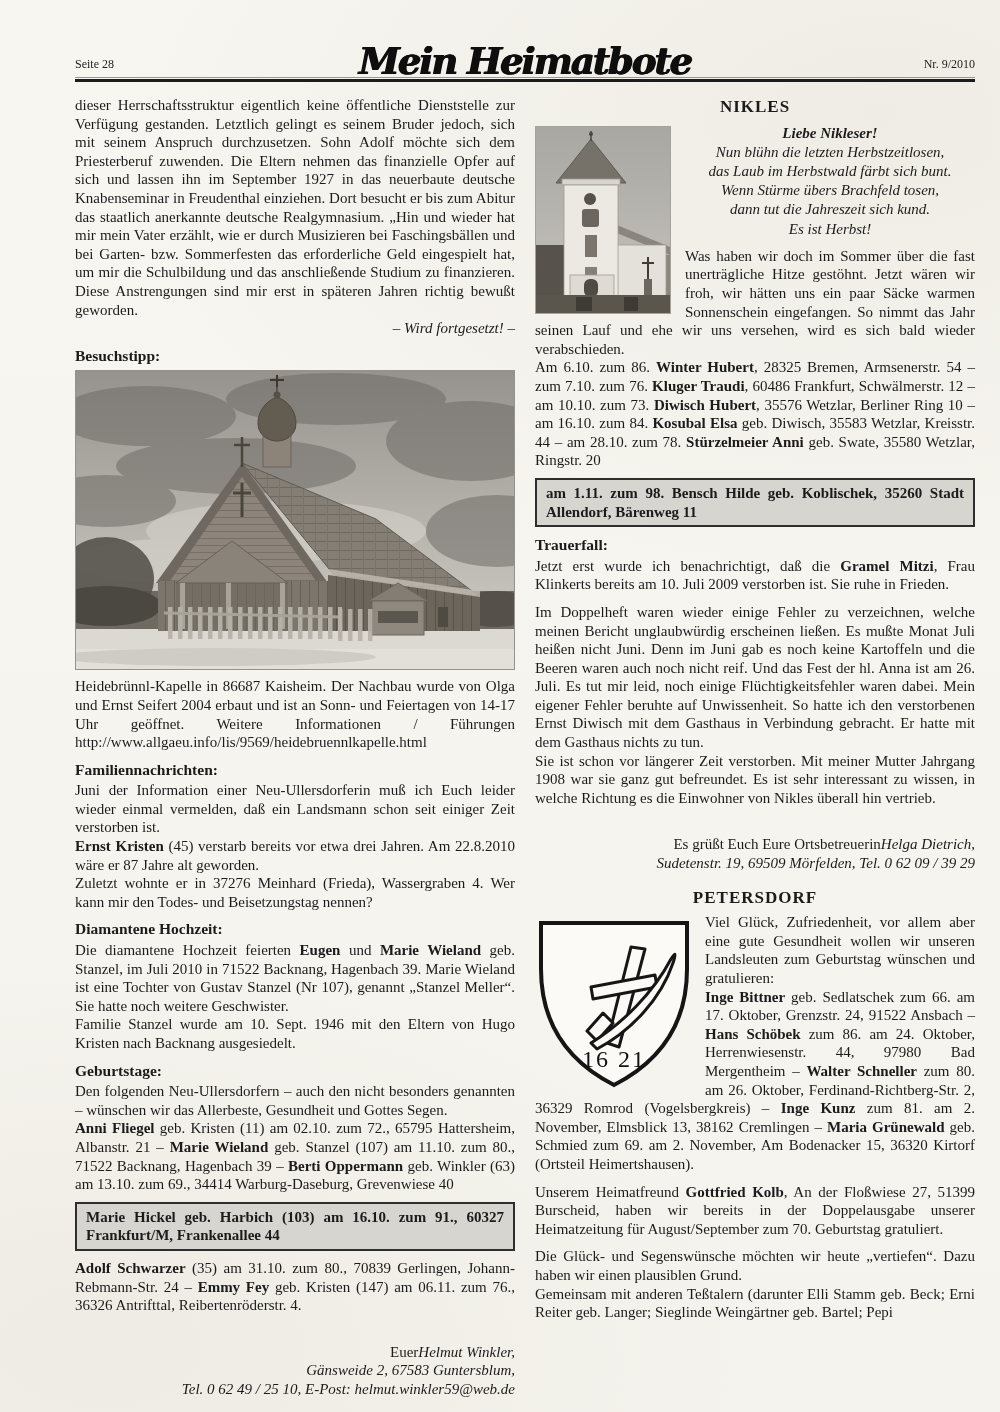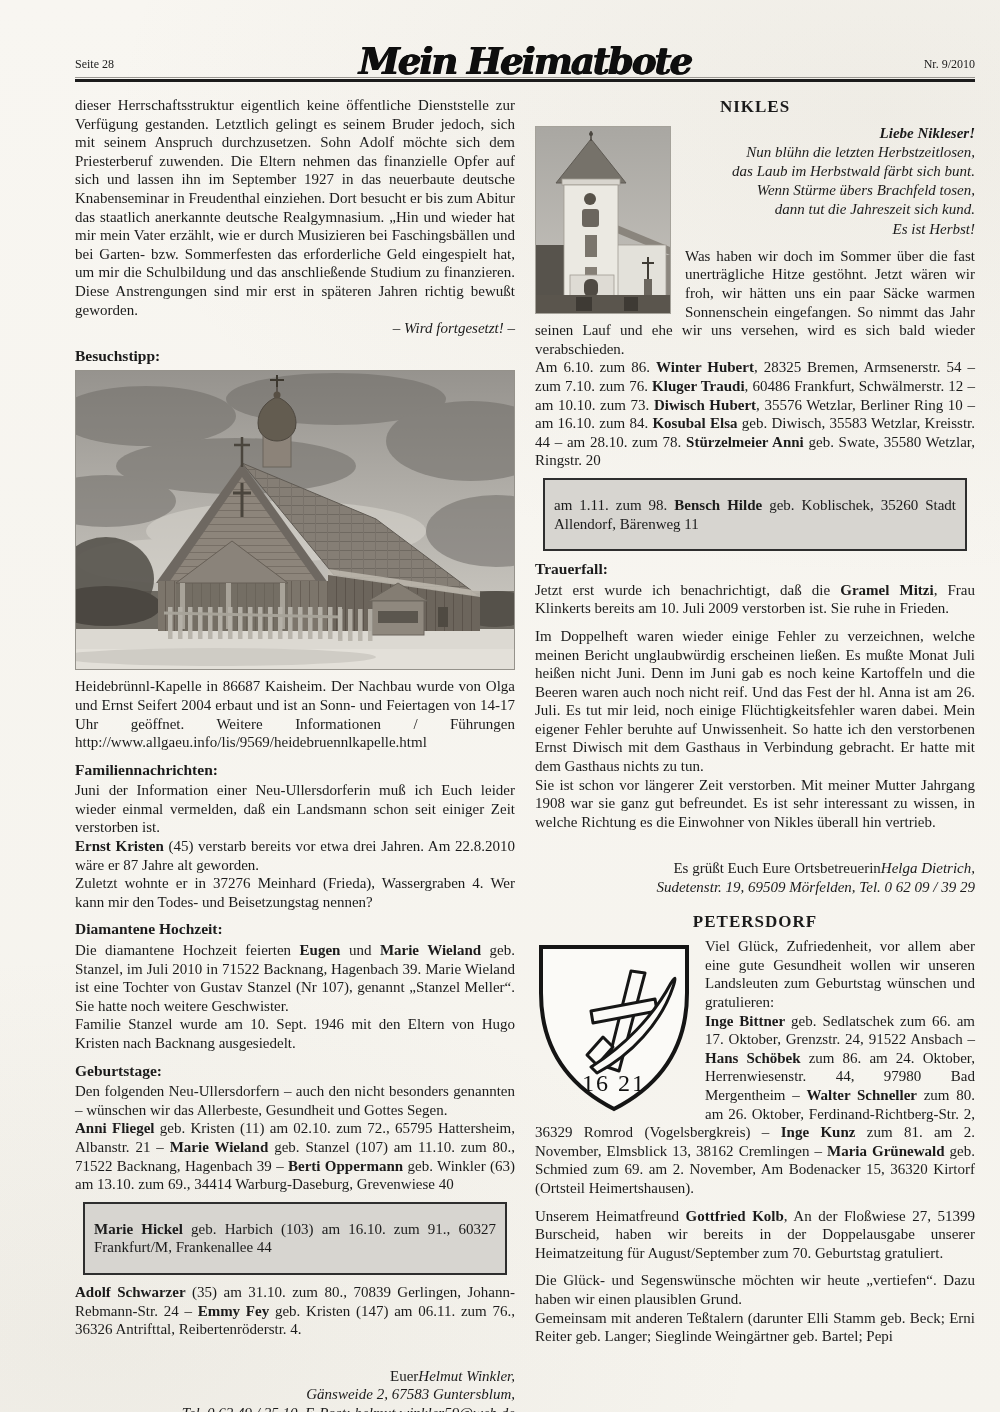--- a/index.html
+++ b/index.html
@@ -32,23 +32,23 @@
   .columns{display:flex;gap:20px;}
   .col{width:440px;}
   .col p{margin:0;text-align:justify;}
   h2{font-size:17px;letter-spacing:1px;text-align:center;margin:2px 0 6px;font-weight:bold;}
   h2.sp{margin-top:16px;}
   h3{font-size:15.5px;margin:9px 0 2px;font-weight:bold;}
   .it{font-style:italic;font-family:Liberation Serif, serif;}
   .right-al{text-align:right !important;}
   .gap{margin-top:9px !important;}
   .signoff{display:flex;justify-content:flex-end;margin-top:28px;}
-  .graybox{background:#d7d5d0;border:2px solid #2e2e2e;margin:8px 8px;padding:16px 9px;}
+  .graybox{background:#d7d5d0;border:2px solid #2e2e2e;margin:8px 0;padding:4px 9px;font-weight:bold;}
   .poem{font-style:italic;padding-top:1px;}
-  .poem div{text-align:right;line-height:19.2px;}
+  .poem div{text-align:center;line-height:19.2px;}
   .poem .ttl{font-weight:bold;}
   .poem-wrap p{margin-top:8px;}
   figure{margin:0;}
   .chapel-fig{width:438px;height:298px;border:1px solid #95928b;margin:5px 0 7px;background:#cdcac4;}
   .church-fig{float:left;width:134px;height:186px;margin:3px 14px 4px 0;border:1px solid #a5a29a;}
   .arms-fig{float:left;width:158px;height:180px;margin:2px 12px 2px 0;}
   .clearfix{clear:both;}
 </style>
 </head>
 <body>

